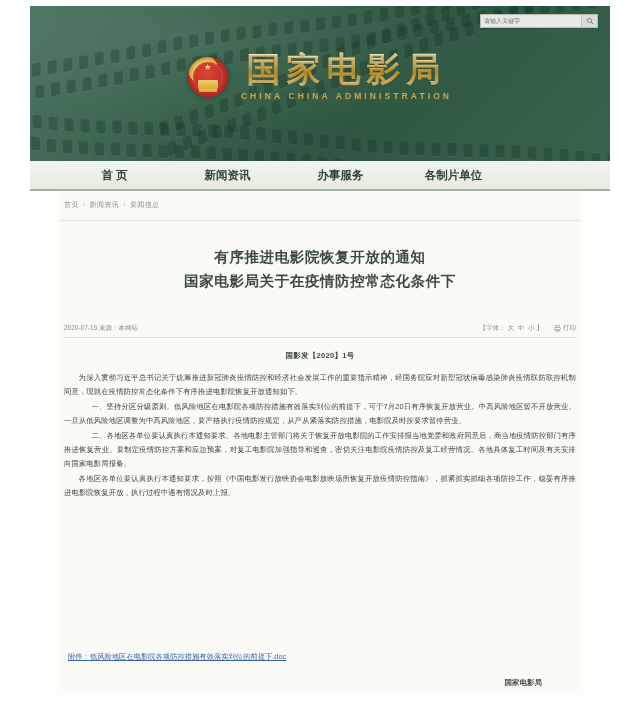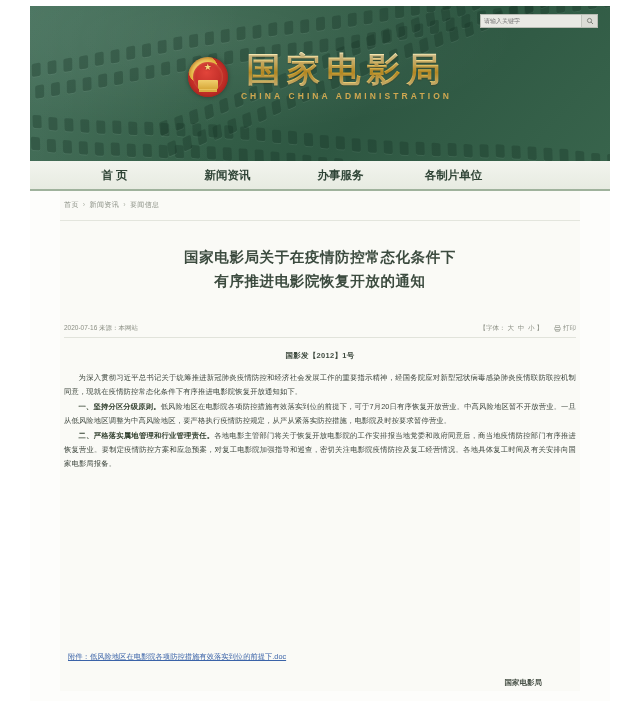--- a/index.html
+++ b/index.html
@@ -87,21 +87,21 @@
   .meta-r{display:flex;align-items:center;gap:10px;font-size:6.5px;color:#8b8f84;}
   .fontsizes span{cursor:pointer;margin:0 1px;}
   .printbtn{display:flex;align-items:center;gap:2px;cursor:pointer;}
 
   .docno{position:absolute;left:0;top:160px;width:520px;text-align:center;
     font-size:7.5px;color:#3e4a3f;font-weight:bold;letter-spacing:.3px;}
 
   .body{position:absolute;left:4px;top:180px;width:512px;}
   .para{font-size:7.3px;line-height:13.6px;color:#3c453c;text-align:justify;margin:0 0 2px 0;letter-spacing:.15px;}
   .para.indent{text-indent:2em;}
-  .para b{font-weight:bold;color:#32402f;}
+  .para b{font-weight:normal;color:#32402f;margin-left:13px;}
 
   .attach{position:absolute;left:8px;top:461px;font-size:7.3px;color:#3a63a8;
     text-decoration:underline;cursor:pointer;}
   .sign{position:absolute;right:38px;top:487px;font-size:7.5px;color:#4a5349;font-weight:bold;}
 </style>
 </head>
 <body>
 
 <div class="page">
 
@@ -319,45 +319,46 @@
         <div class="nav-item">各制片单位</div>
       </div>
   </div>
 
   <div class="content">
 
     <div class="crumb" id="crumb"><a>首页</a><span class="sep">›</span><a>新闻资讯</a><span class="sep">›</span><a>要闻信息</a></div>
     <div class="hr-top"></div>
 
     <div class="doctitle">
+      <div>有序推进电影院恢复开放的通知</div>
       <div>国家电影局关于在疫情防控常态化条件下</div>
-      <div>有序推进电影院恢复开放的通知</div>
     </div>
 
     <div class="metaline">
       <div class="meta-l">2020-07-16 来源：本网站</div>
       <div class="meta-r">
         <div class="fontsizes">
           <span>【字体：</span><span>大</span> <span>中</span> <span>小</span><span>】</span>
         </div>
         <div class="printbtn">
           <svg width="7" height="7" viewBox="0 0 16 16">
             <rect x="4" y="1.5" width="8" height="4" fill="none" stroke="#8b8f84" stroke-width="1.2"></rect>
             <rect x="1.5" y="5.5" width="13" height="6" rx="1" fill="none" stroke="#8b8f84" stroke-width="1.2"></rect>
             <rect x="4" y="10" width="8" height="4.5" fill="none" stroke="#8b8f84" stroke-width="1.2"></rect>
           </svg>
           <span>打印</span>
         </div>
       </div>
     </div>
 
-    <div class="docno">国影发【2012】1号</div>
+    <div class="docno">国影发【2020】1号</div>
 
     <div class="body" id="article-body">
         <p class="para indent">为深入贯彻习近平总书记关于统筹推进新冠肺炎疫情防控和经济社会发展工作的重要指示精神，经国务院应对新型冠状病毒感染肺炎疫情联防联控机制同意，现就在疫情防控常态化条件下有序推进电影院恢复开放通知如下。</p>
         <p class="para indent"><b>一、坚持分区分级原则。</b>低风险地区在电影院各项防控措施有效落实到位的前提下，可于7月20日有序恢复开放营业。中高风险地区暂不开放营业。一旦从低风险地区调整为中高风险地区，要严格执行疫情防控规定，从严从紧落实防控措施，电影院及时按要求暂停营业。</p>
-        <p class="para indent"><b>二、严格落实属地管理和行业管理责任。</b>各地电影主管部门将关于恢复开放电影院的工作安排报当地党委和政府同意后，商当地疫情防控部门有序推进恢复营业。要制定疫情防控方案和应急预案，对复工电影院加强指导和巡查，密切关注电影院疫情防控及复工经营情况。各地具体复工时间及有关安排向国家电影局报备。</p>
+        <p class="para indent"><b>二、各地区各单位要认真执行本通知要求。</b>各地电影主管部门将关于恢复开放电影院的工作安排报当地党委和政府同意后，商当地疫情防控部门有序推进恢复营业。要制定疫情防控方案和应急预案，对复工电影院加强指导和巡查，密切关注电影院疫情防控及复工经营情况。各地具体复工时间及有关安排向国家电影局报备。</p>
+        <p class="para indent">各地区各单位要认真执行本通知要求，按照《中国电影发行放映协会电影放映场所恢复开放疫情防控指南》，抓紧抓实抓细各项防控工作，稳妥有序推进电影院恢复开放，执行过程中遇有情况及时上报。</p>
       </div>
 
     <div class="attach">附件：低风险地区在电影院各项防控措施有效落实到位的前提下.doc</div>
     <div class="sign">国家电影局</div>
   </div>
 </div>
 
 </body></html>

